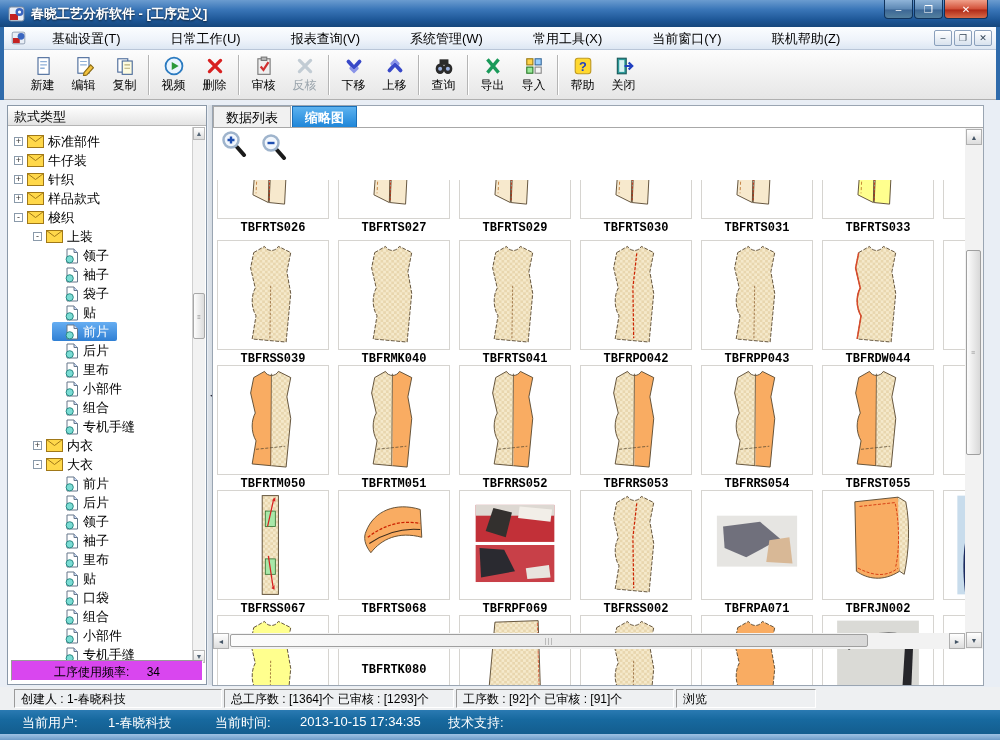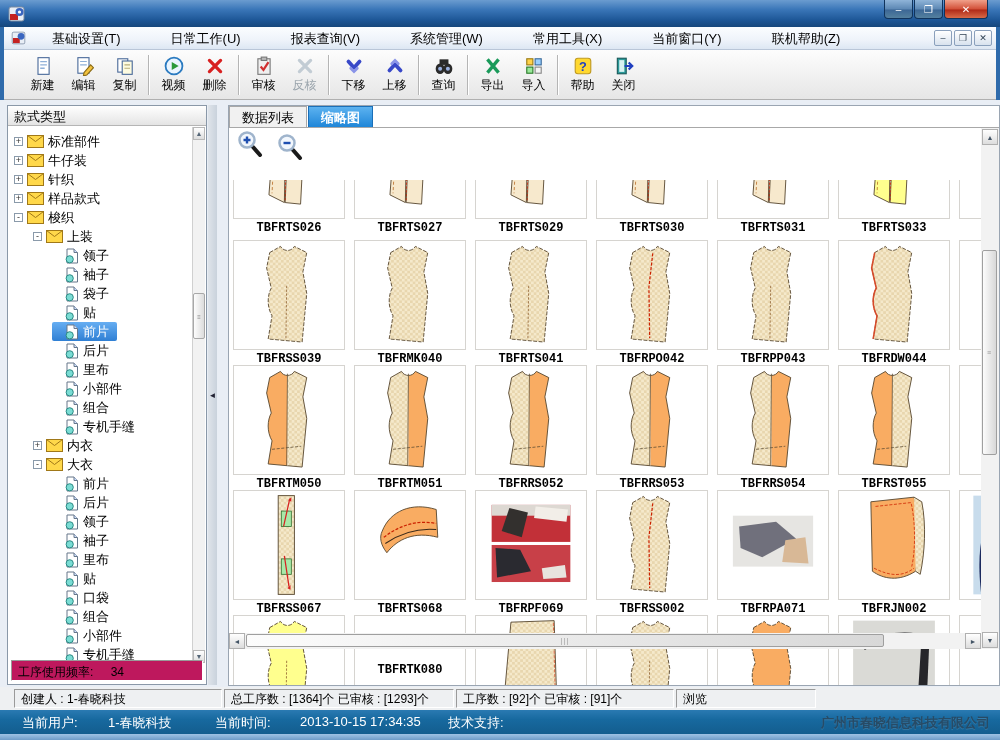--- a/index.html
+++ b/index.html
@@ -42,31 +42,31 @@
      border:1px solid #8a98a8;}
   #side-header{height:20px;background:linear-gradient(180deg,#ffffff,#e4e4e4);
      border-bottom:1px solid #b5b5b5;font-size:13px;padding:2px 6px;color:#000;}
   #tree{position:absolute;left:0;top:21px;width:185px;height:536px;overflow:hidden;background:#fff;}
   .trow{position:absolute;height:19px;display:flex;align-items:center;font-size:13px;color:#000;white-space:nowrap;}
   .trow.sel{background:linear-gradient(180deg,#66aef2,#2f7fd4);color:#fff;border-radius:2px;padding-right:8px;}
   .expander{width:9px;height:9px;border:1px solid #8a9aaa;background:#fff;font-size:9px;line-height:7px;
      text-align:center;color:#333;margin-right:4px;flex:0 0 auto;}
   .tico{margin-right:4px;flex:0 0 auto;display:inline-flex;}
   #side-vscroll{position:absolute;right:1px;top:21px;width:13px;height:536px;background:#f2f2f2;border-left:1px solid #d0d0d0;}
-  #side-footer{position:absolute;left:3px;bottom:3px;width:192px;height:21px;background:#be185d;
-     border:1px solid;border-color:#9a9a9a #fff #fff #9a9a9a;font-size:12px;padding:3px 6px;color:#000;}
+  #side-footer{position:absolute;left:3px;bottom:3px;width:192px;height:21px;background:#d946ef;
+     border:1px solid;border-color:#9a9a9a #fff #fff #9a9a9a;font-size:12px;padding:3px 6px;color:#000;text-align:center;}
   .sb-up,.sb-down{position:absolute;left:0;width:12px;height:13px;font-size:7px;color:#567;
      display:flex;align-items:center;justify-content:center;background:linear-gradient(180deg,#fff,#ddd);border:1px solid #b8b8b8;}
   .sb-thumb{position:absolute;left:0;width:12px;background:linear-gradient(90deg,#fdfdfd,#dcdcdc);
      border:1px solid #a8a8a8;border-radius:2px;font-size:6px;color:#888;text-align:center;}
   
   #splitter{position:absolute;left:208px;top:5px;width:9px;height:580px;background:linear-gradient(90deg,#dfe4ea,#c9d2dc);
      display:flex;align-items:center;justify-content:center;color:#223;font-size:8px;}
   
-  #content{position:absolute;left:228px;top:5px;width:772px;height:581px;background:#fff;border:1px solid #9aa5b2;}
+  #content{position:absolute;left:212px;top:5px;width:772px;height:581px;background:#fff;border:1px solid #9aa5b2;}
   #tabbar{position:absolute;left:0;top:0;height:21px;display:flex;}
   .tab{font-size:13px;padding:2px 12px;border:1px solid #a8a8a8;border-bottom:none;background:#f1f1f1;color:#000;margin-right:1px;}
   .tab.active{background:linear-gradient(180deg,#5cb2f0,#1f86d8);color:#fff;border-color:#1a6fb8;font-weight:bold;}
   #viewarea{position:absolute;left:0;top:21px;width:770px;height:558px;background:#fff;border-top:1px solid #a8a8a8;}
   .zoomico{position:absolute;width:26px;height:26px;}
   #gridclip{position:absolute;left:0;top:52px;width:764px;height:505px;overflow:hidden;font-weight:bold;}
   .tcell{position:absolute;width:112px;height:110px;background:#fff;border:1px solid #d6d4d0;}
   .tcell svg{width:100%;height:100%;}
   .tlabel{position:absolute;width:112px;height:15px;font-family:"Liberation Mono","DejaVu Sans Mono",monospace;
      font-size:12px;text-align:center;color:#000;}
@@ -97,20 +97,21 @@
 
   <div id="titlebar">
     <span class="appicon">
       <svg width="17" height="16" viewBox="0 0 17 16">
         <rect x="1" y="1" width="15" height="14" rx="2" fill="#e8eef6" stroke="#7a8aa0"></rect>
         <rect x="2" y="8" width="8" height="6" fill="#c42222"></rect>
         <circle cx="11.5" cy="6" r="4" fill="#3a66c0"></circle>
         <circle cx="11.5" cy="6" r="1.6" fill="#fff"></circle>
       </svg>
     </span>
+    <span id="title-text">春晓工艺分析软件 - [工序定义]</span>
     <span class="winbtns">
       <span class="wbtn min">–</span>
       <span class="wbtn max">❐</span>
       <span class="wbtn close">✕</span>
     </span>
   </div>
 
   <div id="menubar">
     <span class="appicon" style="transform:scale(.85)">
       <svg width="17" height="16" viewBox="0 0 17 16">
@@ -1004,16 +1005,15 @@
       <div class="spanel" style="width: 140px;">浏览</div>
     </div>
 
   <div id="bottombar">
     <span style="left:22px">当前用户:</span>
     <span style="left:108px">1-春晓科技</span>
     <span style="left:215px">当前时间:</span>
     <span style="left:300px">2013-10-15 17:34:35</span>
     <span style="left:448px">技术支持:</span>
     <span id="bb-support-val" style="left:530px">广州春晓信息科技有限公司</span>
-    <span id="bb-watermark" style="right:10px">广州市春晓信息科技有限公司</span>
   </div>
   <div id="bottomedge"></div>
 </div>
 
 </body></html>

